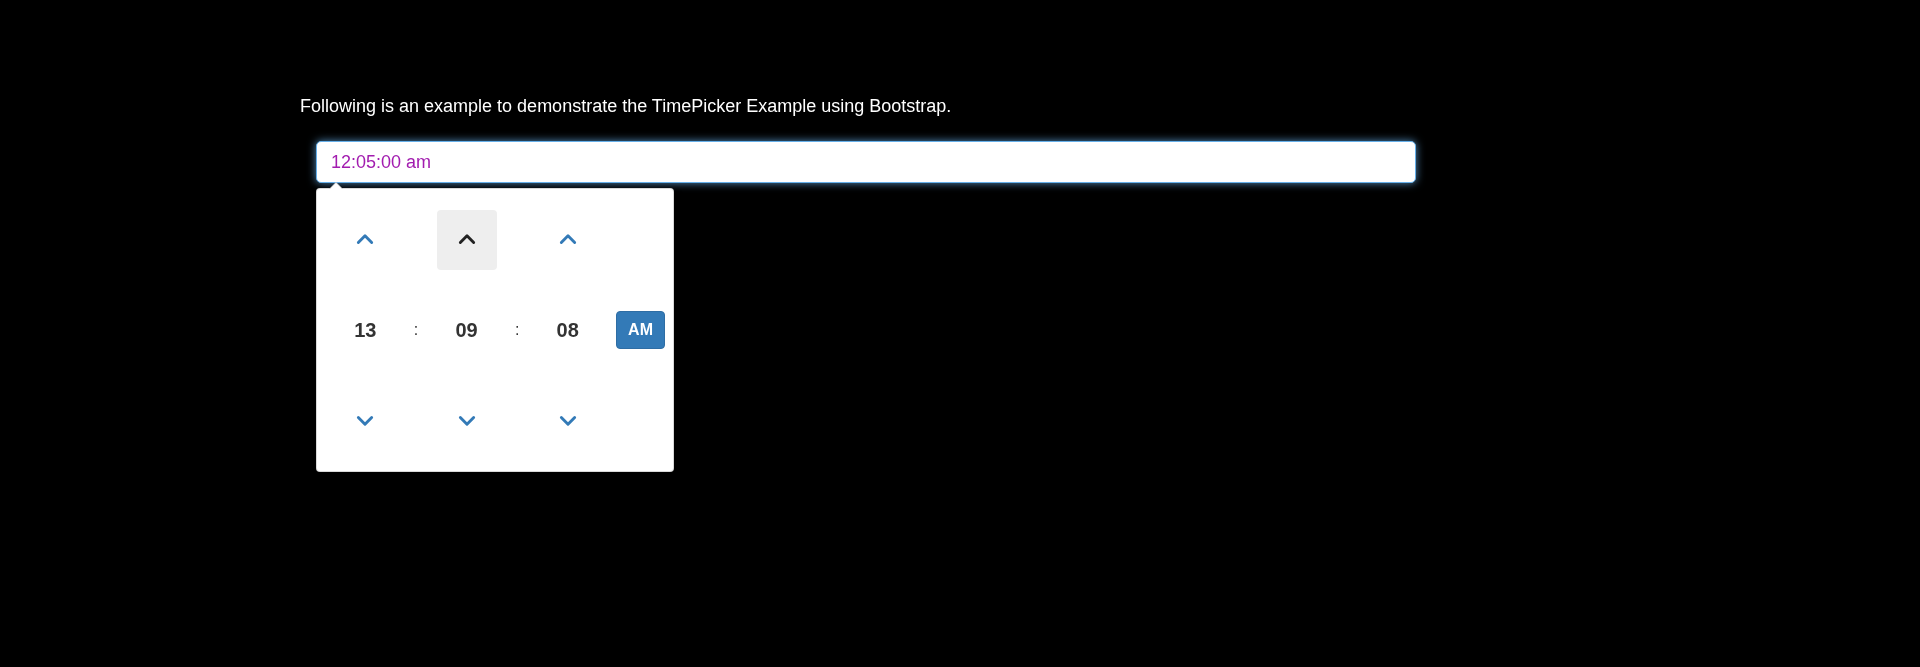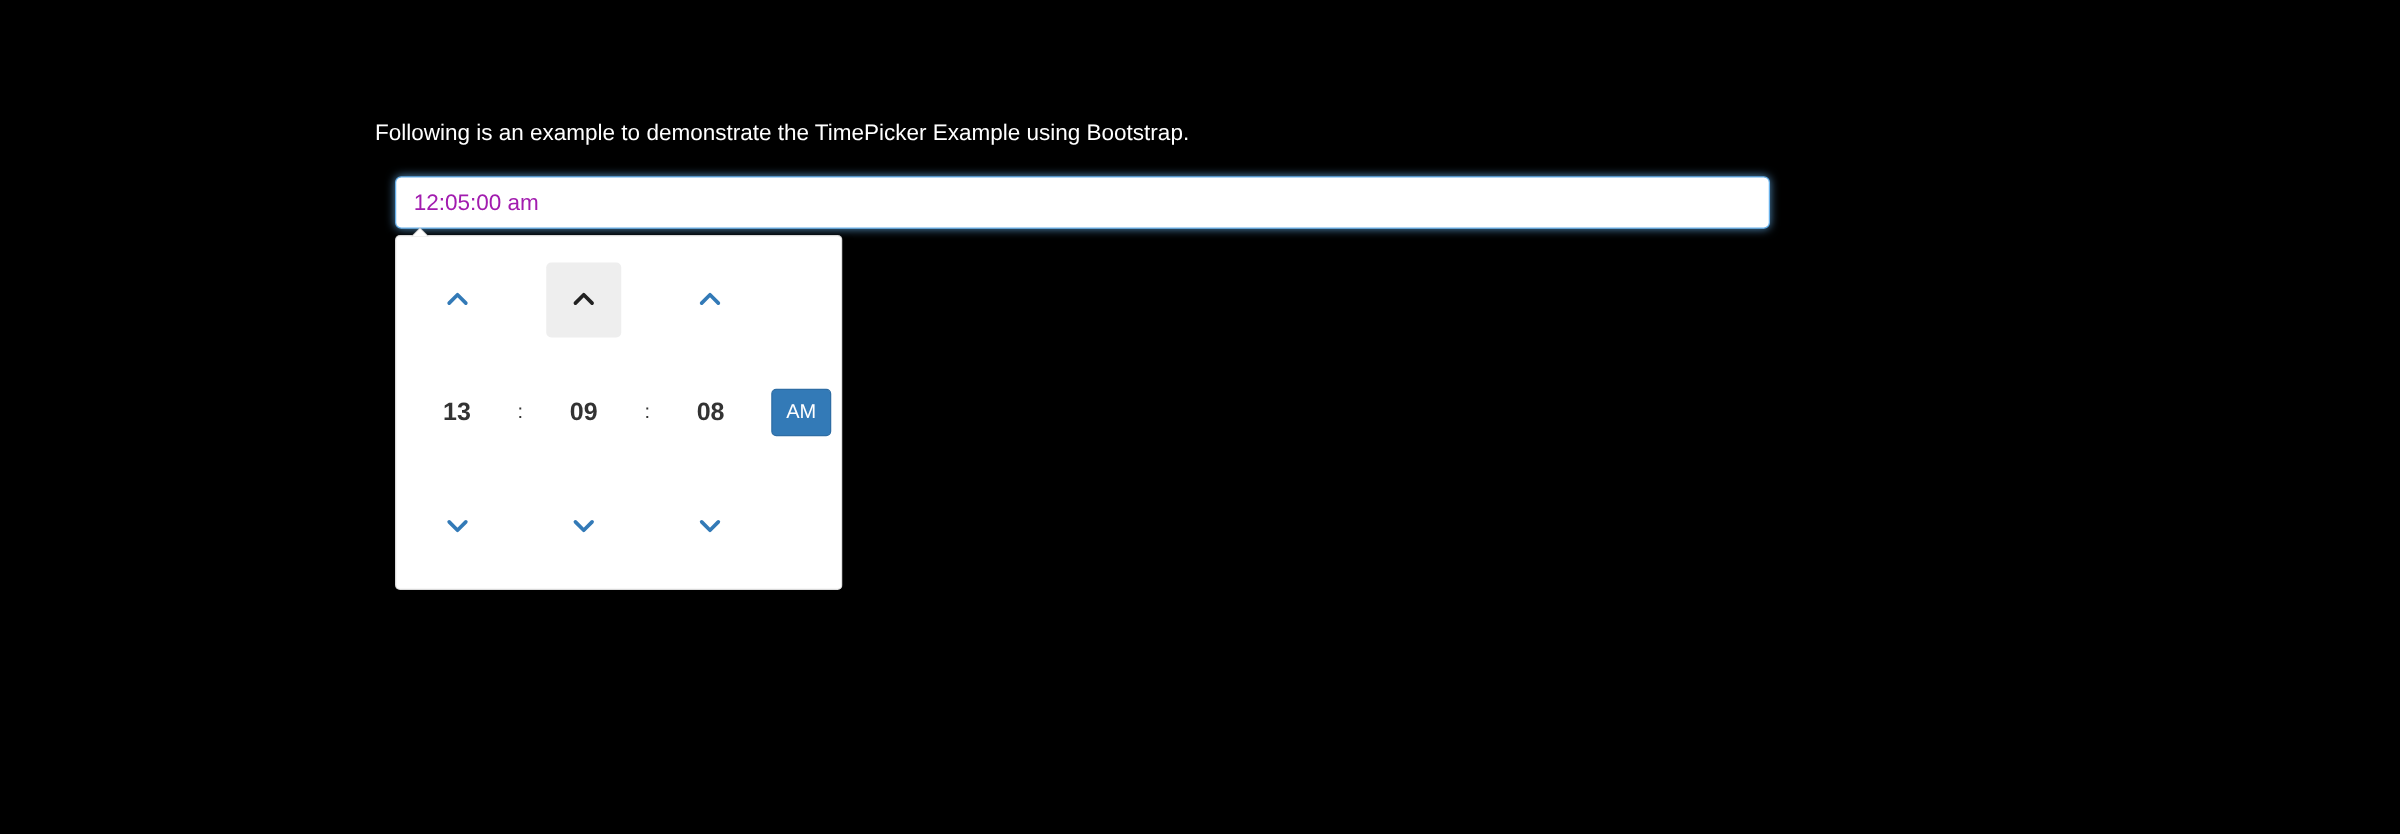--- a/index.html
+++ b/index.html
@@ -113,21 +113,21 @@
       padding: 0;
     }
     .meridian-btn {
       background: #337ab7;
       color: #fff;
       border: 1px solid #2e6da4;
       border-radius: 4px;
       font-size: 16px;
       padding: 9px 11px;
       cursor: pointer;
-      font-weight: 400;
+      font-weight: 700;
     }
     .empty-cell {
       width: 48px;
     }
   </style>
 </head>
 <body>
 
 <div class="container">
   <p class="description">Following is an example to demonstrate the TimePicker Example using Bootstrap.</p>

